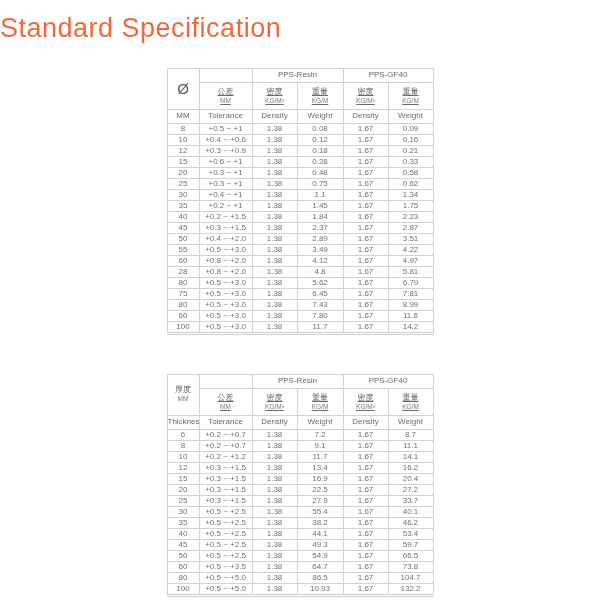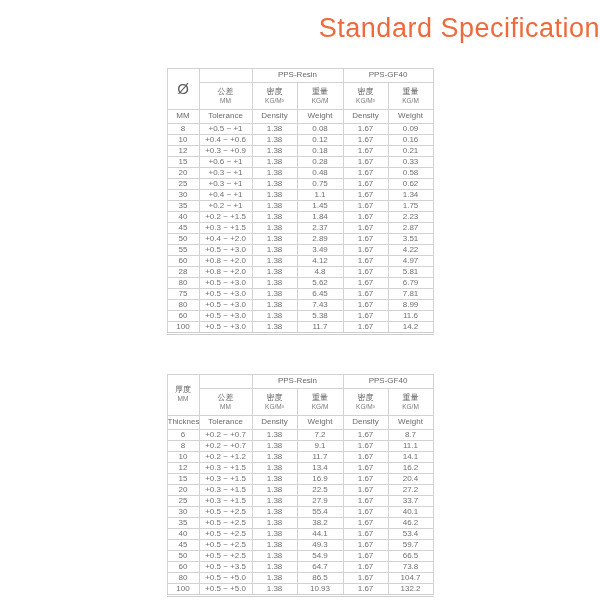--- a/index.html
+++ b/index.html
@@ -3,21 +3,21 @@
 <meta charset="utf-8">
 <style>
   html,body{margin:0;padding:0;}
   body{
     width:600px;height:600px;background:#ffffff;
     font-family:"Liberation Sans","DejaVu Sans",sans-serif;
     -webkit-font-smoothing:antialiased;
   }
   .page-title{
     margin:12px 0 0 0;
-    text-align:right;
+    text-align:left;
     font-size:27px;
     font-weight:400;
     letter-spacing:0.5px;
     color:#EE6A3C;
     line-height:32px;
   }
   table.spec{
     border-collapse:collapse;
     table-layout:fixed;
     width:266px;
@@ -32,21 +32,21 @@
     border:1px solid #d2d2d2;
     text-align:center;
     vertical-align:middle;
     padding:0;
     font-weight:400;
     line-height:1.1;
     white-space:nowrap;
     overflow:hidden;
   }
   tr.rowA th{height:13px;font-size:8px;color:#686868;}
-  tr.rowB th{height:26px;}
+  tr.rowB th{height:26px;text-decoration:underline;}
   tr.rowC th{height:13px;font-size:8px;}
   table.spec tbody td{height:10px;font-size:8px;color:#707070;}
   .cn{display:block;font-size:8px;color:#606060;}
   .unit{display:block;font-size:6.5px;color:#7a7a7a;margin-top:1px;}
   .unit:empty{display:none;}
   .phi{font-size:15px;color:#5e5e5e;line-height:1;}
   .corner-line2{font-size:6.5px;color:#7a7a7a;margin-top:1px;}
   .corner-line2:empty{display:none;}
 </style>
 </head>
@@ -238,21 +238,21 @@
         <td>+0.5 ~ +3.0</td>
         <td>1.38</td>
         <td>7.43</td>
         <td>1.67</td>
         <td>8.99</td>
       </tr>
       <tr>
         <td>60</td>
         <td>+0.5 ~ +3.0</td>
         <td>1.38</td>
-        <td>5.38</td>
+        <td>7.80</td>
         <td>1.67</td>
         <td>11.6</td>
       </tr>
       <tr>
         <td>100</td>
         <td>+0.5 ~ +3.0</td>
         <td>1.38</td>
         <td>11.7</td>
         <td>1.67</td>
         <td>14.2</td>

